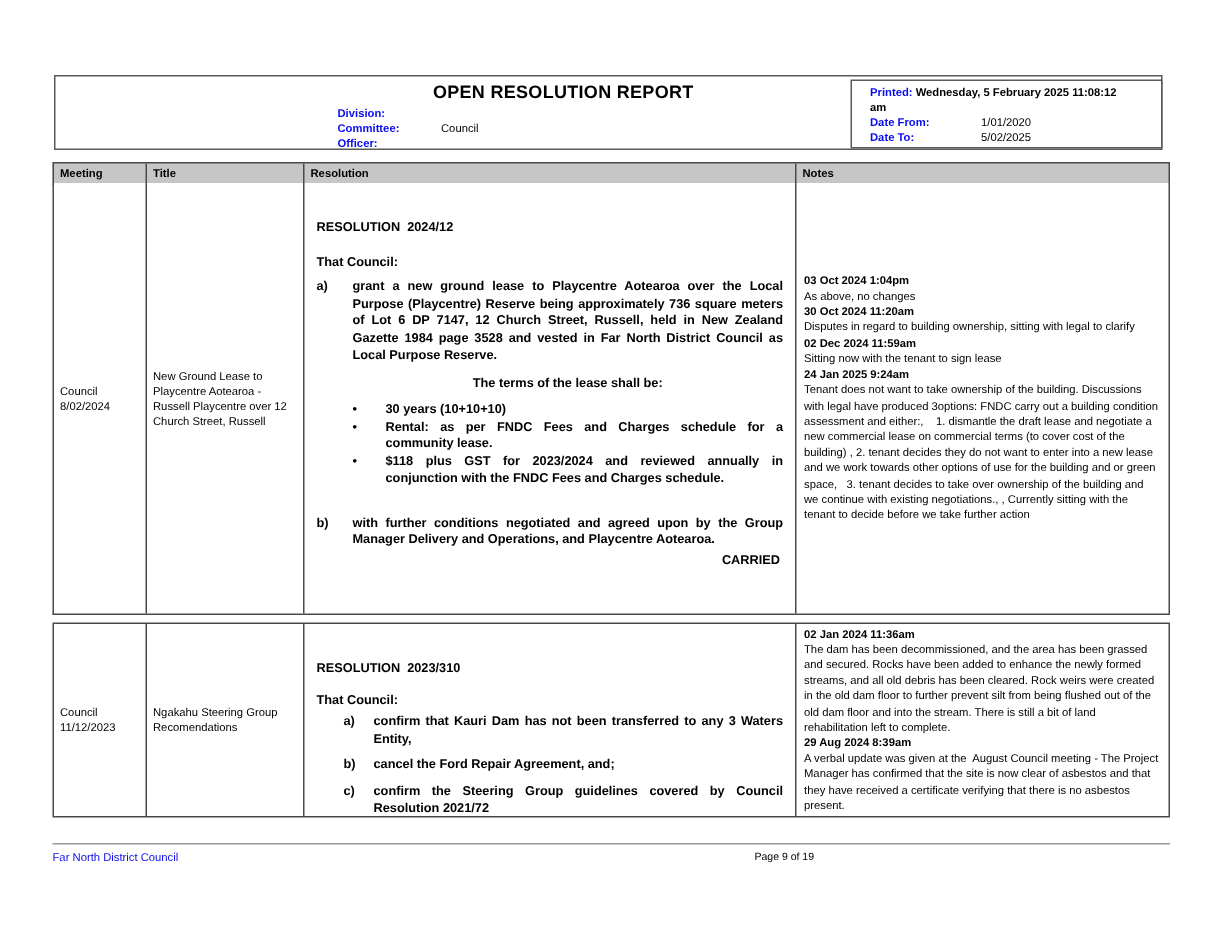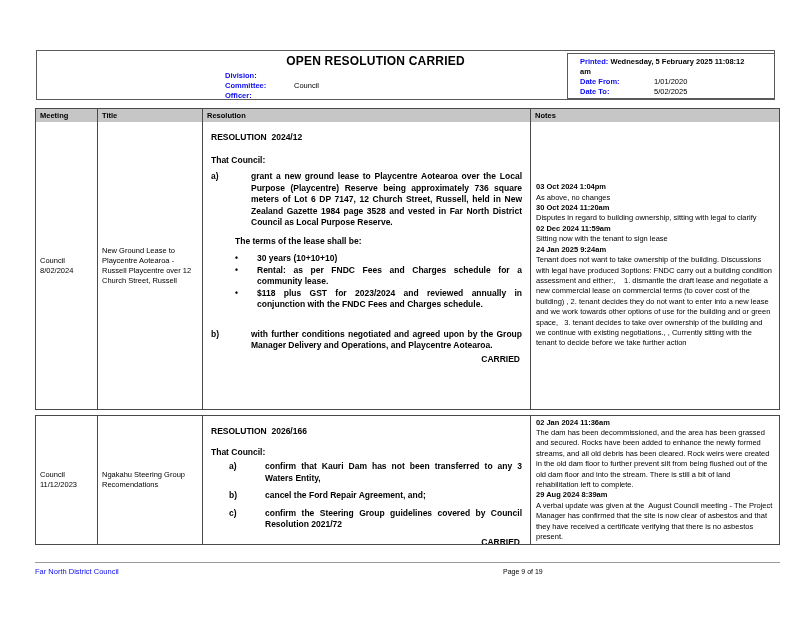--- a/index.html
+++ b/index.html
@@ -44,30 +44,30 @@
   .row-table{
     position:absolute;left:35px;width:745px;
     border:1px solid #4a4a4a;box-sizing:border-box;background:#fff;
   }
   .row-1{top:122px;height:288px;border-top:none;}
   .row-2{top:415px;height:130px;}
   .cell{border-right:1px solid #4a4a4a;box-sizing:border-box;overflow:hidden;}
   .cell:last-child{border-right:none;}
   .c-meeting{padding:3px 3px 3px 4px;font-size:7.5px;line-height:10px;display:flex;align-items:center;white-space:pre-line;}
   .c-title{padding:3px 4px;font-size:7.5px;line-height:10px;display:flex;align-items:center;}
-  .c-res{padding:10px 8px 3px 8px;font-size:8.5px;font-weight:bold;line-height:11.5px;}
+  .c-res{padding:24px 8px 3px 8px;font-size:8.5px;font-weight:bold;line-height:11.5px;}
   .c-notes{padding:3px 6px 3px 5px;font-size:7.5px;line-height:10.4px;display:flex;flex-direction:column;justify-content:center;}
 
   
   .res-heading{white-space:pre-wrap;margin-bottom:11px;}
   .res-intro{margin-bottom:5px;}
   .res-item{display:flex;margin-bottom:7px;}
   .res-item .ilbl{width:24px;flex:none;}
-  .res-item .itxt{flex:1;text-align:justify;margin-left:16px;}
-  .res-terms{margin-left:24px;margin-bottom:6px;}
+  .res-item .itxt{flex:1;text-align:justify;}
+  .res-terms{margin-left:24px;margin-bottom:6px;text-align:center;}
   .res-bullets{margin-left:24px;margin-bottom:18px;}
   .bullet{display:flex;}
   .bullet .dot{width:22px;flex:none;}
   .bullet .btxt{flex:1;text-align:justify;}
   .res-item-b{margin-bottom:2px;}
   .res-result{text-align:right;padding-right:2px;}
 
   .res2-items{margin-left:18px;}
   .row-2 .res-heading{margin-bottom:9px;}
   .row-2 .res-intro{margin-bottom:3px;}
@@ -79,21 +79,21 @@
 
   
   .footer-line{position:absolute;left:35px;top:562px;width:745px;border-top:1px solid #9a9a9a;}
   .footer-left{position:absolute;left:35px;top:567px;font-size:7.5px;color:#0b0bf0;}
   .footer-page{position:absolute;left:503px;top:568px;font-size:7px;}
 </style>
 </head>
 <body>
 
 <div class="header-box">
-  <div class="report-title">OPEN RESOLUTION CARRIED</div>
+  <div class="report-title">OPEN RESOLUTION REPORT</div>
   <div class="meta-left">
     <div class="meta-row">
       <span class="lbl blue">Division:</span>
       <span></span>
     </div>
     <div class="meta-row">
       <span class="lbl blue">Committee:</span>
       <span>Council</span>
     </div>
     <div class="meta-row">
@@ -175,21 +175,21 @@
       <div class="note-text">Tenant does not want to take ownership of the building. Discussions with legal have produced 3options: FNDC carry out a building condition assessment and either:,    1. dismantle the draft lease and negotiate a new commercial lease on commercial terms (to cover cost of the building) , 2. tenant decides they do not want to enter into a new lease and we work towards other options of use for the building and or green space,   3. tenant decides to take over ownership of the building and we continue with existing negotiations., , Currently sitting with the tenant to decide before we take further action</div>
     </div>
   </div>
 </div>
 
 <div class="row-table row-2 grid-cols">
   <div class="cell c-meeting">Council
 11/12/2023</div>
   <div class="cell c-title">Ngakahu Steering Group Recomendations</div>
   <div class="cell c-res">
-    <div class="res-heading">RESOLUTION  2026/166</div>
+    <div class="res-heading">RESOLUTION  2023/310</div>
     <div class="res-intro">That Council:</div>
     <div class="res2-items">
       <div class="res-item">
         <span class="ilbl">a)</span>
         <span class="itxt">confirm that Kauri Dam has not been transferred to any 3 Waters Entity,</span>
       </div>
       <div class="res-item">
         <span class="ilbl">b)</span>
         <span class="itxt">cancel the Ford Repair Agreement, and;</span>
       </div>

